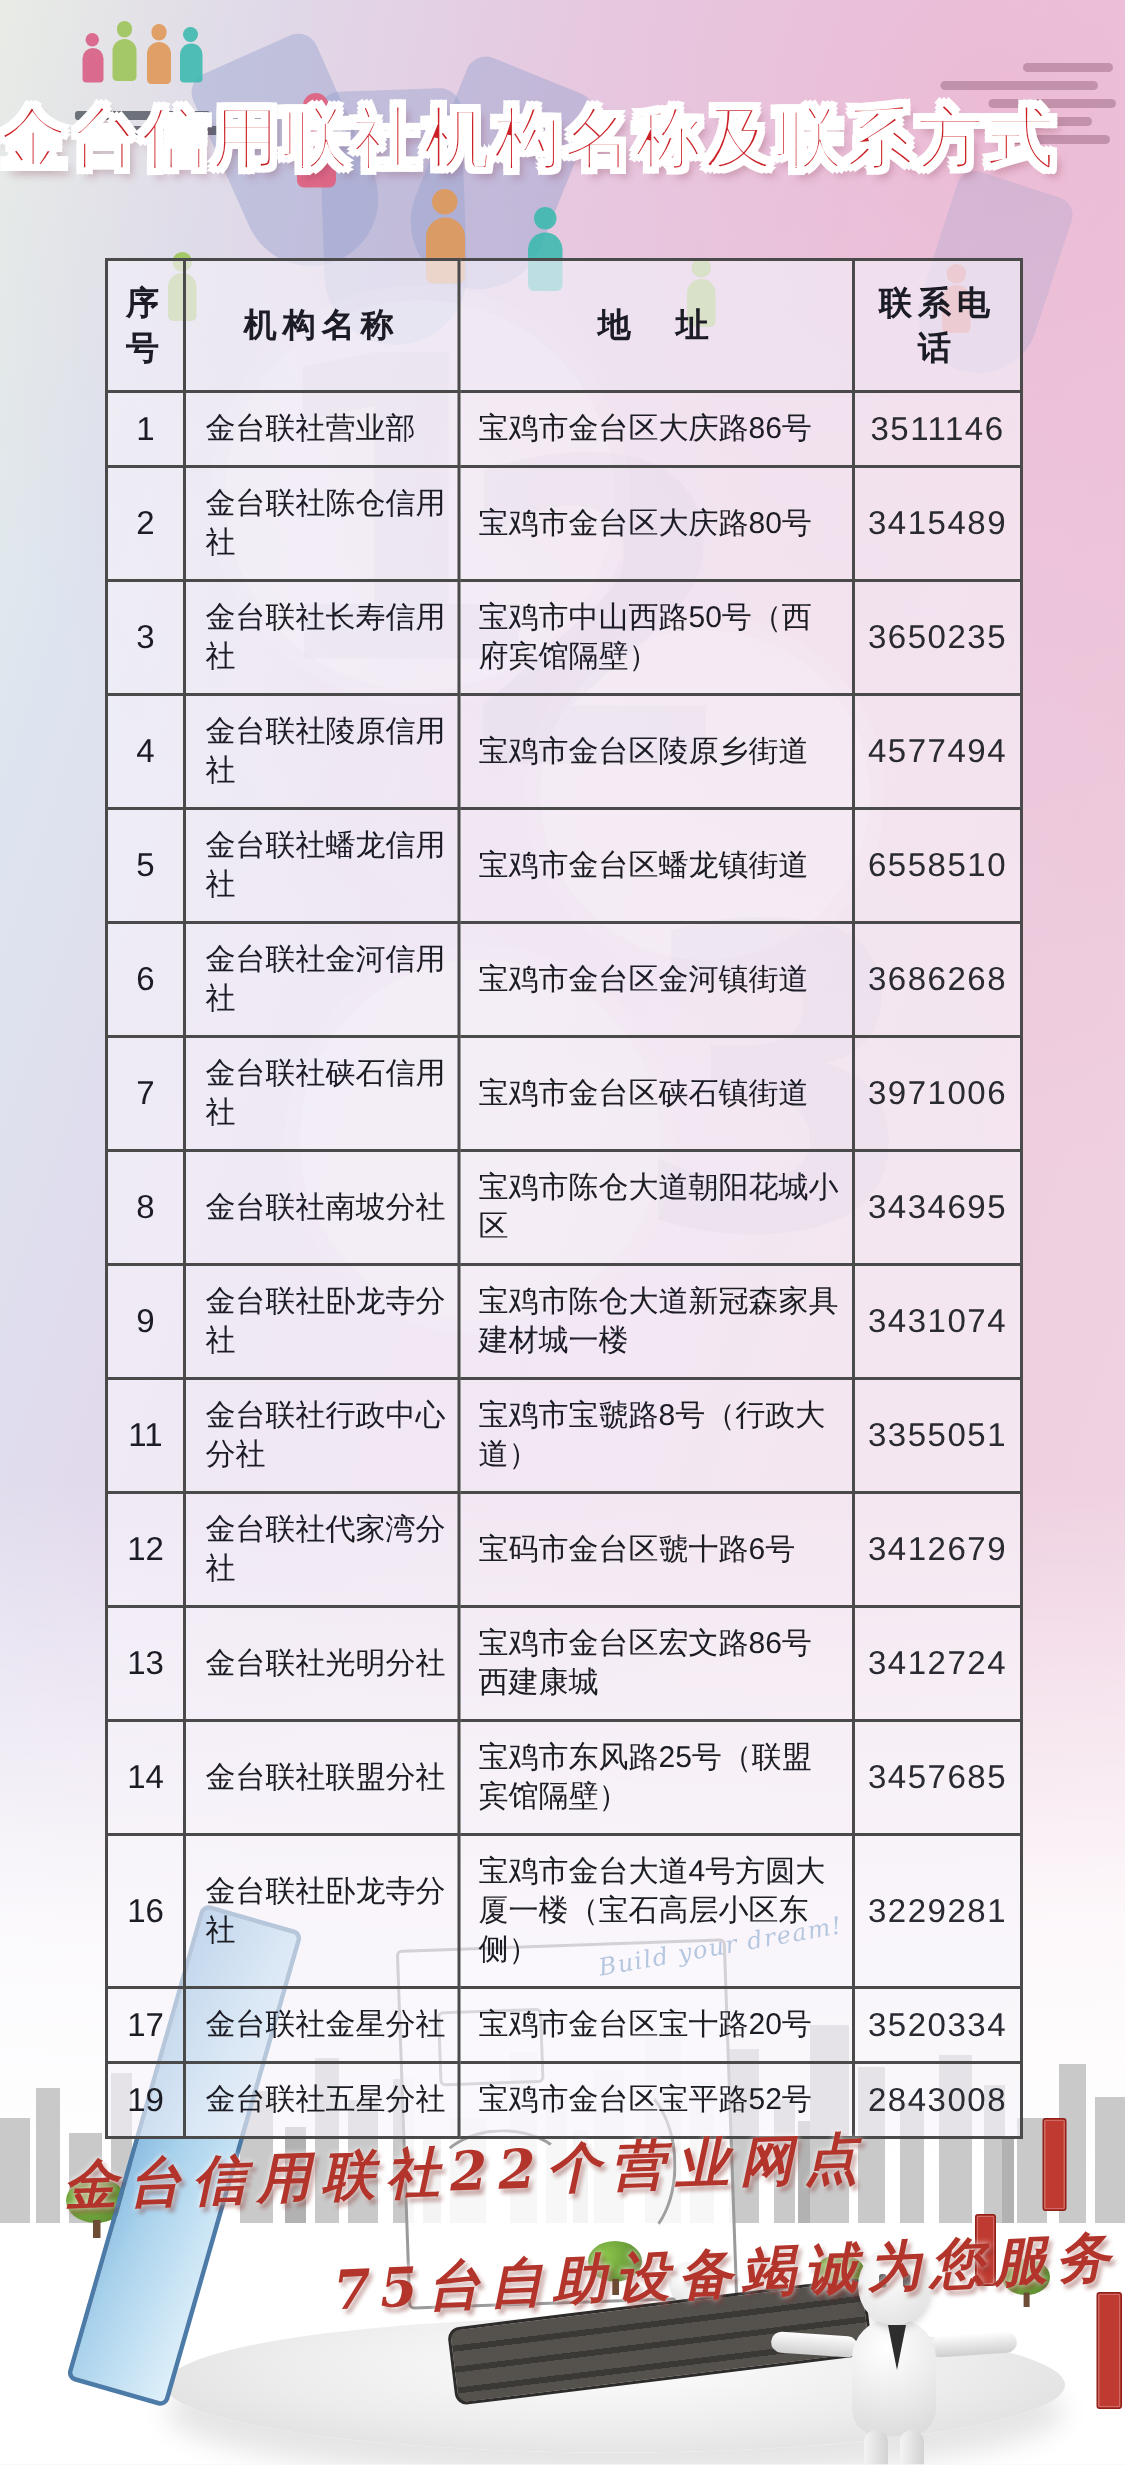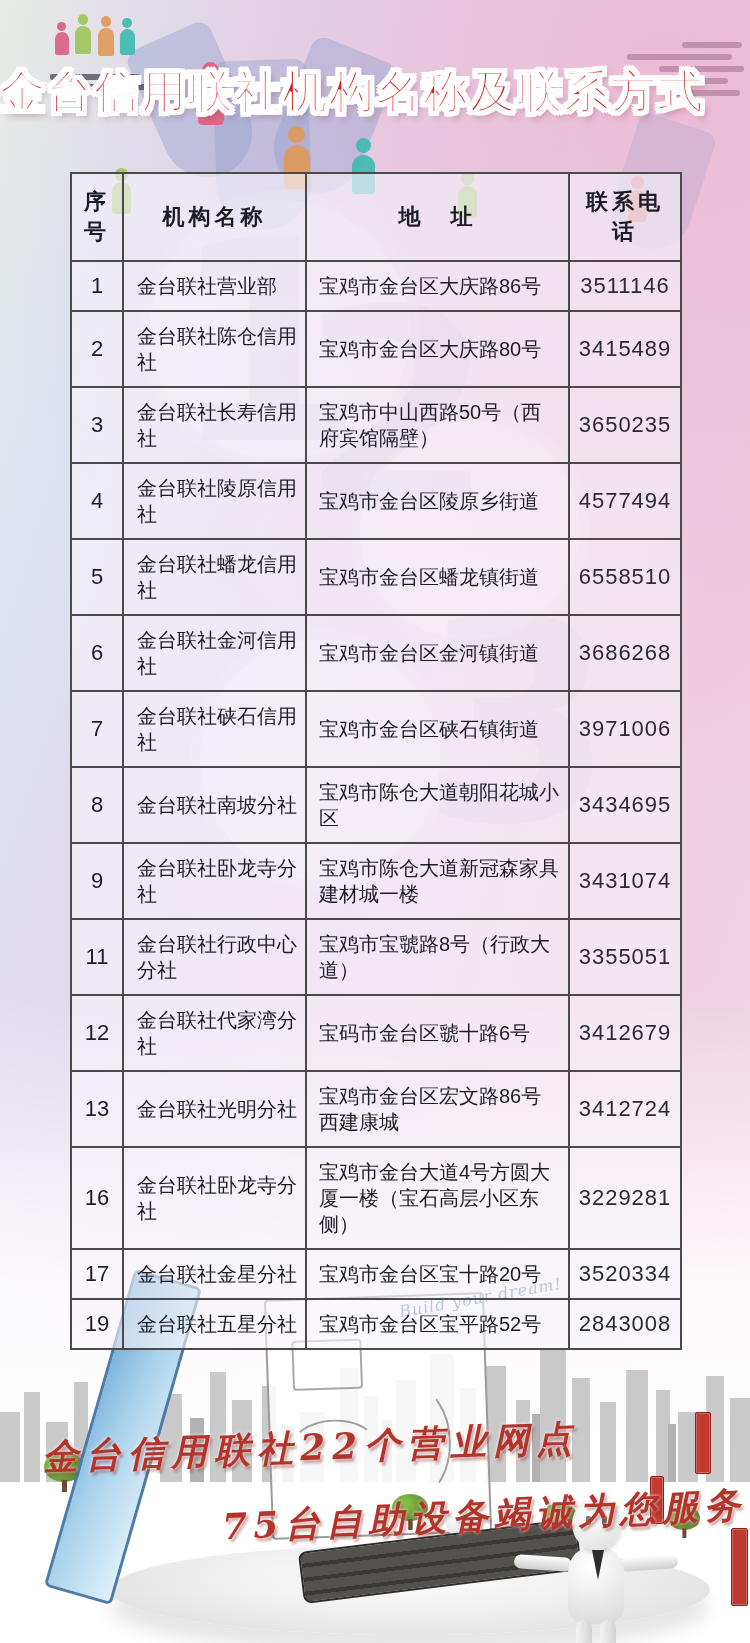--- a/index.html
+++ b/index.html
@@ -282,20 +282,26 @@
           <td class="c0">12</td>
           <td class="c1">金台联社代家湾分社</td>
           <td class="c2">宝码市金台区虢十路6号</td>
           <td class="c3">3412679</td>
         </tr>
         <tr>
           <td class="c0">13</td>
           <td class="c1">金台联社光明分社</td>
           <td class="c2">宝鸡市金台区宏文路86号西建康城</td>
           <td class="c3">3412724</td>
+        </tr>
+        <tr>
+          <td class="c0">14</td>
+          <td class="c1">金台联社联盟分社</td>
+          <td class="c2">宝鸡市东风路25号（联盟宾馆隔壁）</td>
+          <td class="c3">3457685</td>
         </tr>
         <tr>
           <td class="c0">16</td>
           <td class="c1">金台联社卧龙寺分社</td>
           <td class="c2">宝鸡市金台大道4号方圆大厦一楼（宝石高层小区东侧）</td>
           <td class="c3">3229281</td>
         </tr>
         <tr>
           <td class="c0">17</td>
           <td class="c1">金台联社金星分社</td>

